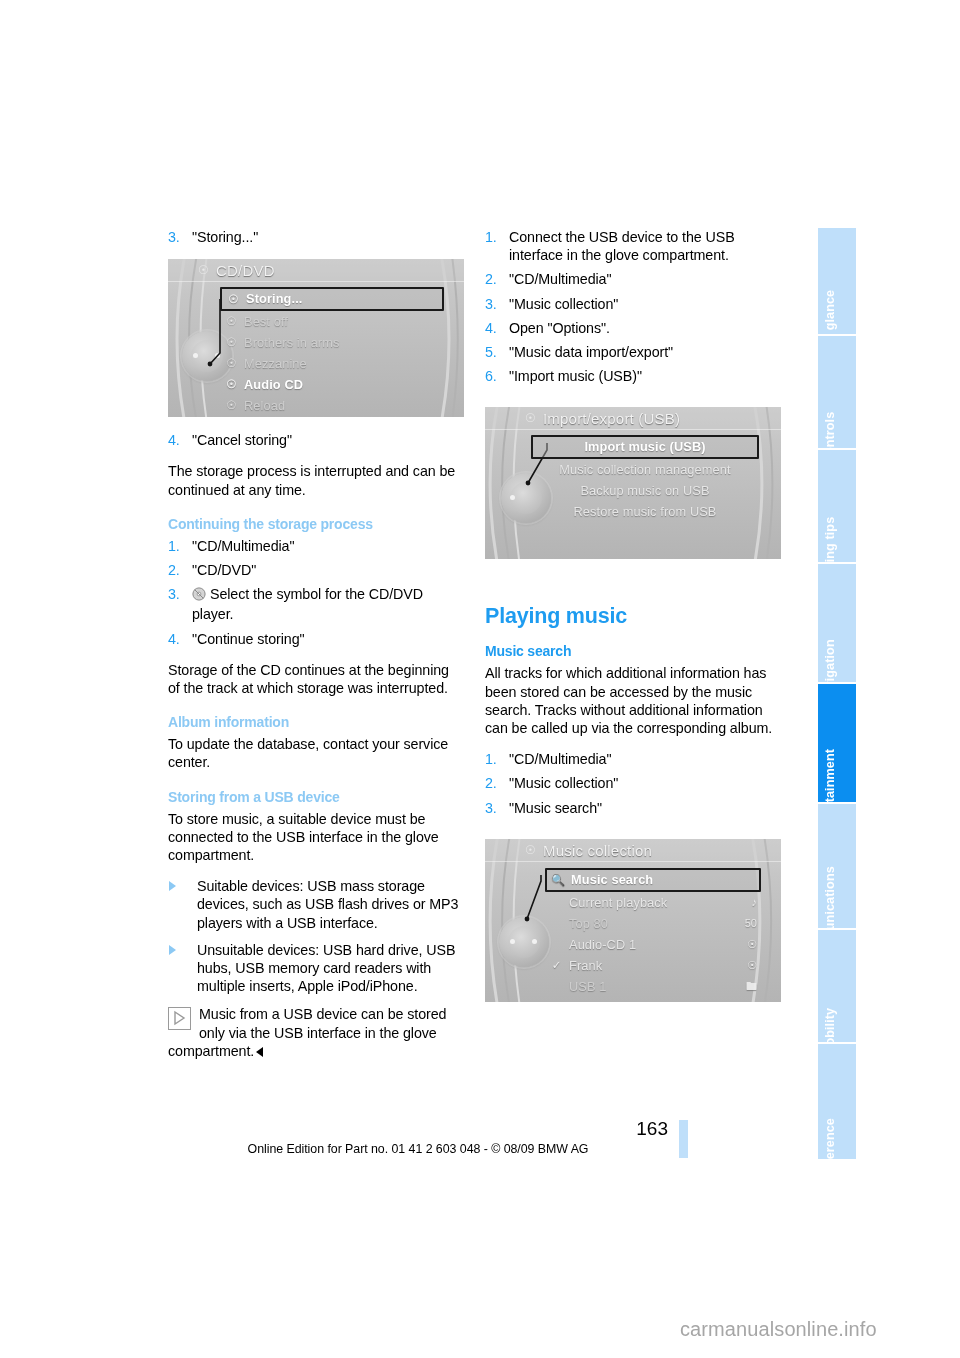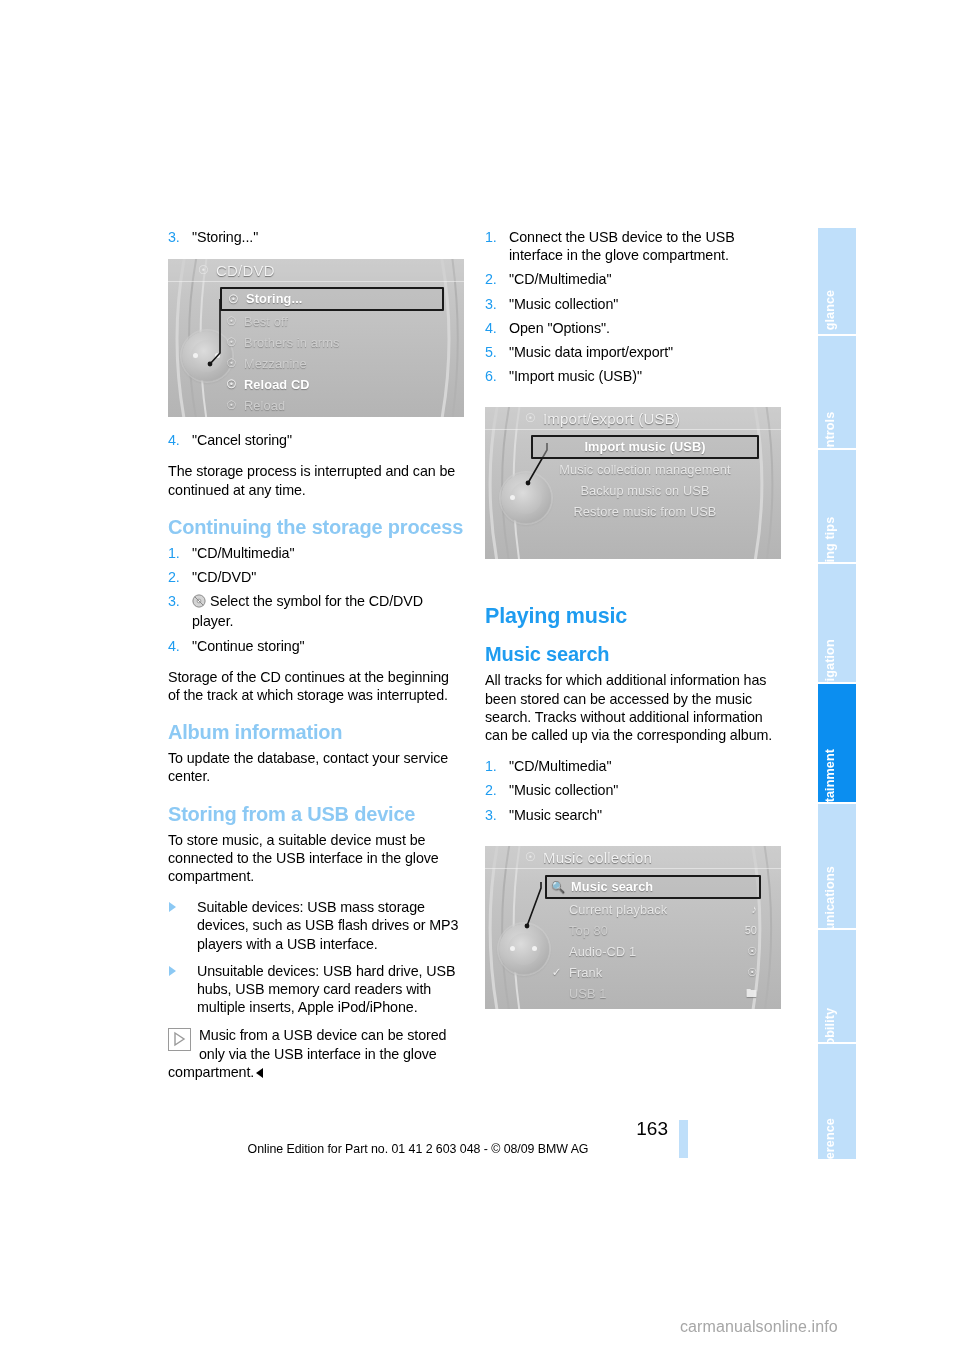--- a/index.html
+++ b/index.html
@@ -40,21 +40,21 @@
     letter-spacing: -0.1px;
   }
   .h1 {
     font-size: 21.5px;
     font-weight: bold;
     color: #1e9cf0;
     margin: 16px 0 14px 0;
     letter-spacing: -0.2px;
   }
   .h2 {
-    font-size: 20px;
+    font-size: 14px;
     font-weight: bold;
     color: #1e9cf0;
     margin: 0 0 5px 0;
     letter-spacing: -0.2px;
   }
   .h2.pale {
     color: #8cc9f4;
   }
   .spacer-lg { height: 15px; }
   .spacer-md { height: 9px; }
@@ -334,21 +334,21 @@
     top: 1120px;
     width: 9px;
     height: 38px;
     background: #bfdffa;
   }
 
   #watermark {
     position: absolute;
     left: 680px;
     top: 1318px;
-    font-size: 16px;
+    font-size: 20px;
     color: #a6a6a6;
     letter-spacing: 0.1px;
     font-family: "Liberation Sans", sans-serif;
   }
 </style>
 </head>
 <body>
 
 <div id="page">
 
@@ -395,21 +395,21 @@
         <div class="row dim">
           <span class="rowicon">☉</span>
           <span>Brothers in arms</span>
         </div>
         <div class="row dim">
           <span class="rowicon">☉</span>
           <span>Mezzanine</span>
         </div>
         <div class="row bold">
           <span class="rowicon">☉</span>
-          <span>Reload CD</span>
+          <span>Audio CD</span>
         </div>
         <div class="row dim">
           <span class="rowicon">☉</span>
           <span>Reload</span>
         </div>
         <div class="row dim">
           <span class="rowicon">☉</span>
 
         </div>
       </div>

